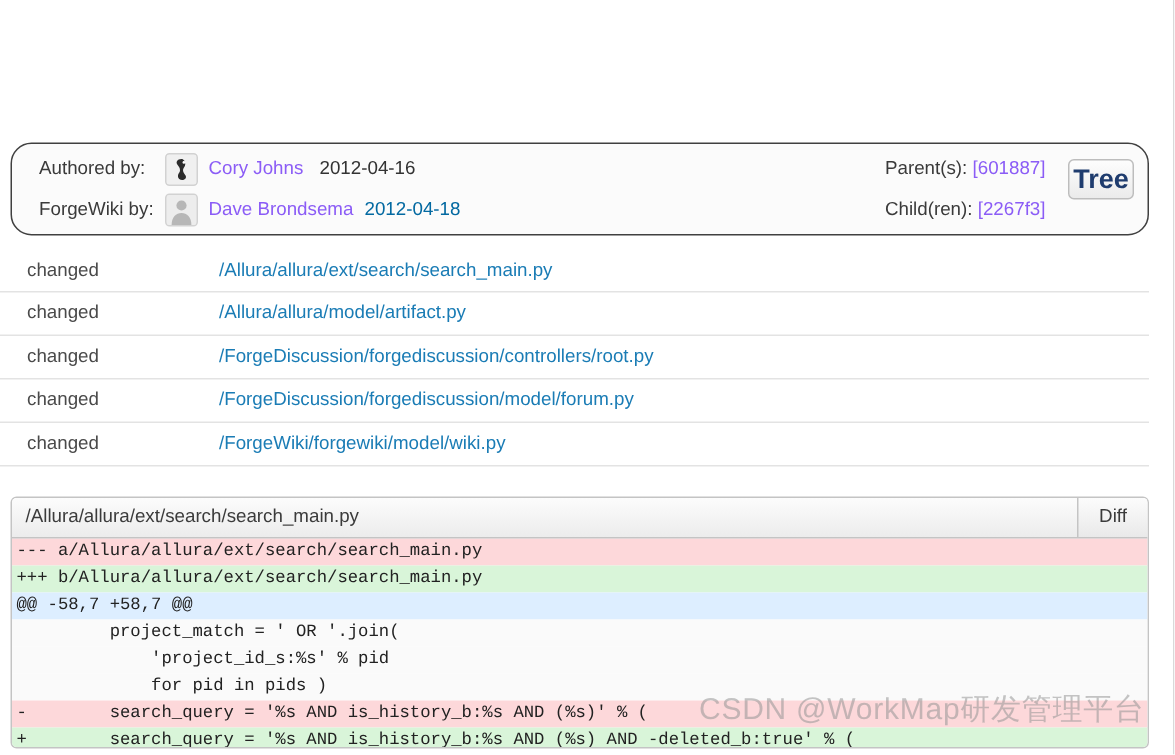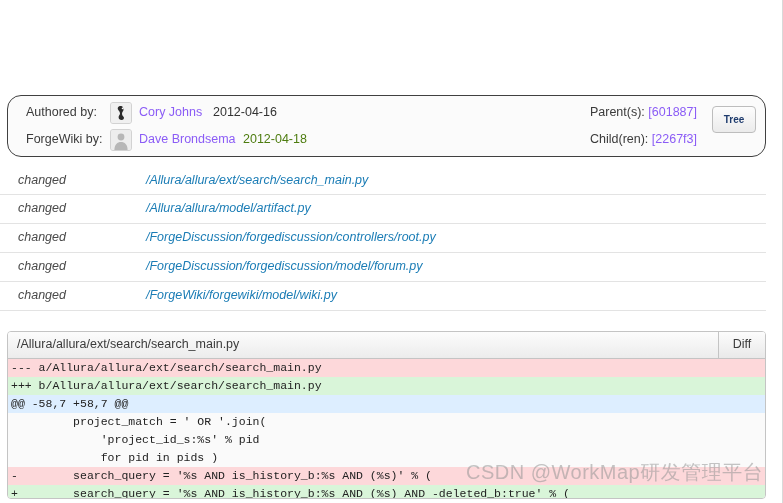--- a/index.html
+++ b/index.html
@@ -120,37 +120,36 @@
   .meta-right .hashlink { color: #8b5cf6; }
 
   .tree-btn {
     position: absolute;
     right: 9px;
     top: 10px;
     width: 44px;
     height: 27px;
     line-height: 25px;
     text-align: center;
-    font-size: 10px;
+    font-size: 18px;
     font-weight: bold;
     color: #1f3c6e;
     background: linear-gradient(to bottom, #fdfdfd 0%, #ebebeb 100%);
     border: 1px solid #bdbdbd;
     border-radius: 4px;
     box-sizing: border-box;
     cursor: pointer;
   }
 
   
   .file-list {
     position: absolute;
     left: 0px;
     top: 166px;
     width: 766px;
-    font-style: italic;
   }
   .file-row {
     position: relative;
     height: 29px;
     border-bottom: 1px solid #e3e3e3;
     box-sizing: border-box;
   }
   .file-row:first-child { border-top: 1px solid #ffffff; }
   .file-status {
     position: absolute;
@@ -267,21 +266,21 @@
     <div class="meta-row r2">
       <span class="meta-label">ForgeWiki by:</span>
       <span class="avatar">
         <svg width="20" height="20" viewBox="0 0 20 20">
           <rect width="20" height="20" fill="#ededed"></rect>
           <circle cx="10" cy="7" r="3.4" fill="#b7b7b7"></circle>
           <path d="M3.4 20 C3.4 14.6 6.4 12 10 12 C13.6 12 16.6 14.6 16.6 20 Z" fill="#b7b7b7"></path>
         </svg>
       </span>
       <span class="meta-person"><span>Dave Brondsema</span></span>
-      <span class="meta-person" style="left:235px;color:#4d7c0f;">2012-04-18</span>
+      <span class="meta-person" style="left:235px;color:#0369a1;">2012-04-18</span>
       <span class="meta-right"><span>Child(ren): </span><span class="hashlink">[2267f3]</span></span>
     </div>
 
     <div class="tree-btn">Tree</div>
   </div>
 
   <div class="file-list" id="file-list">
       <div class="file-row">
         <span class="file-status">changed</span>
         <a class="file-path">/Allura/allura/ext/search/search_main.py</a>

